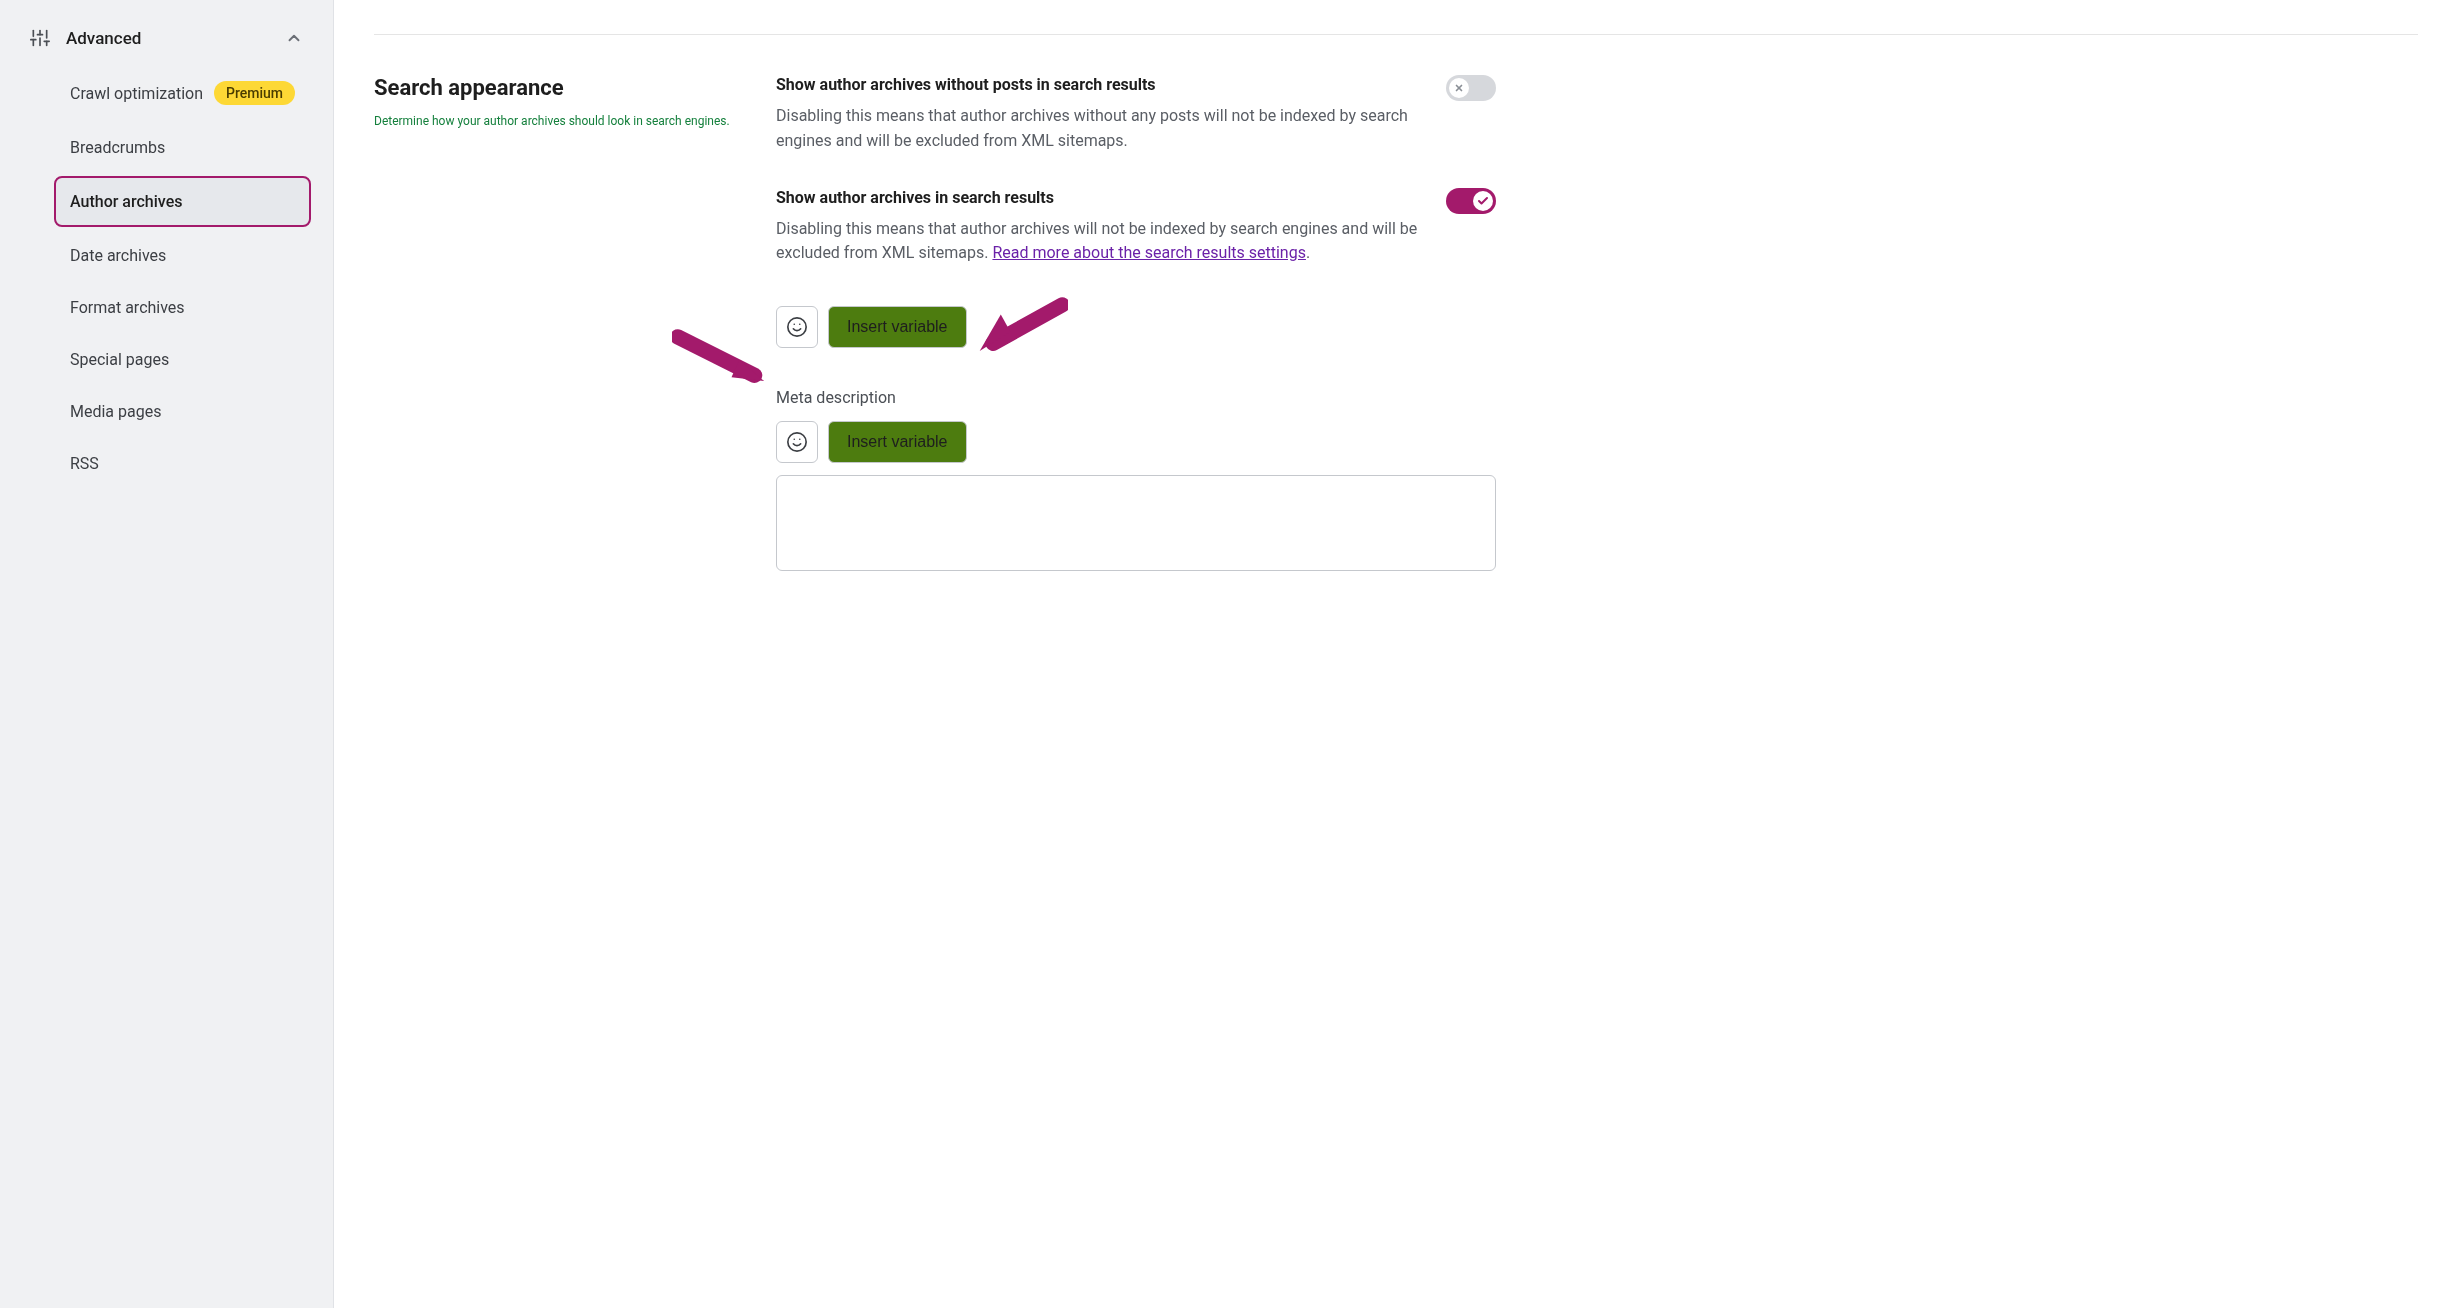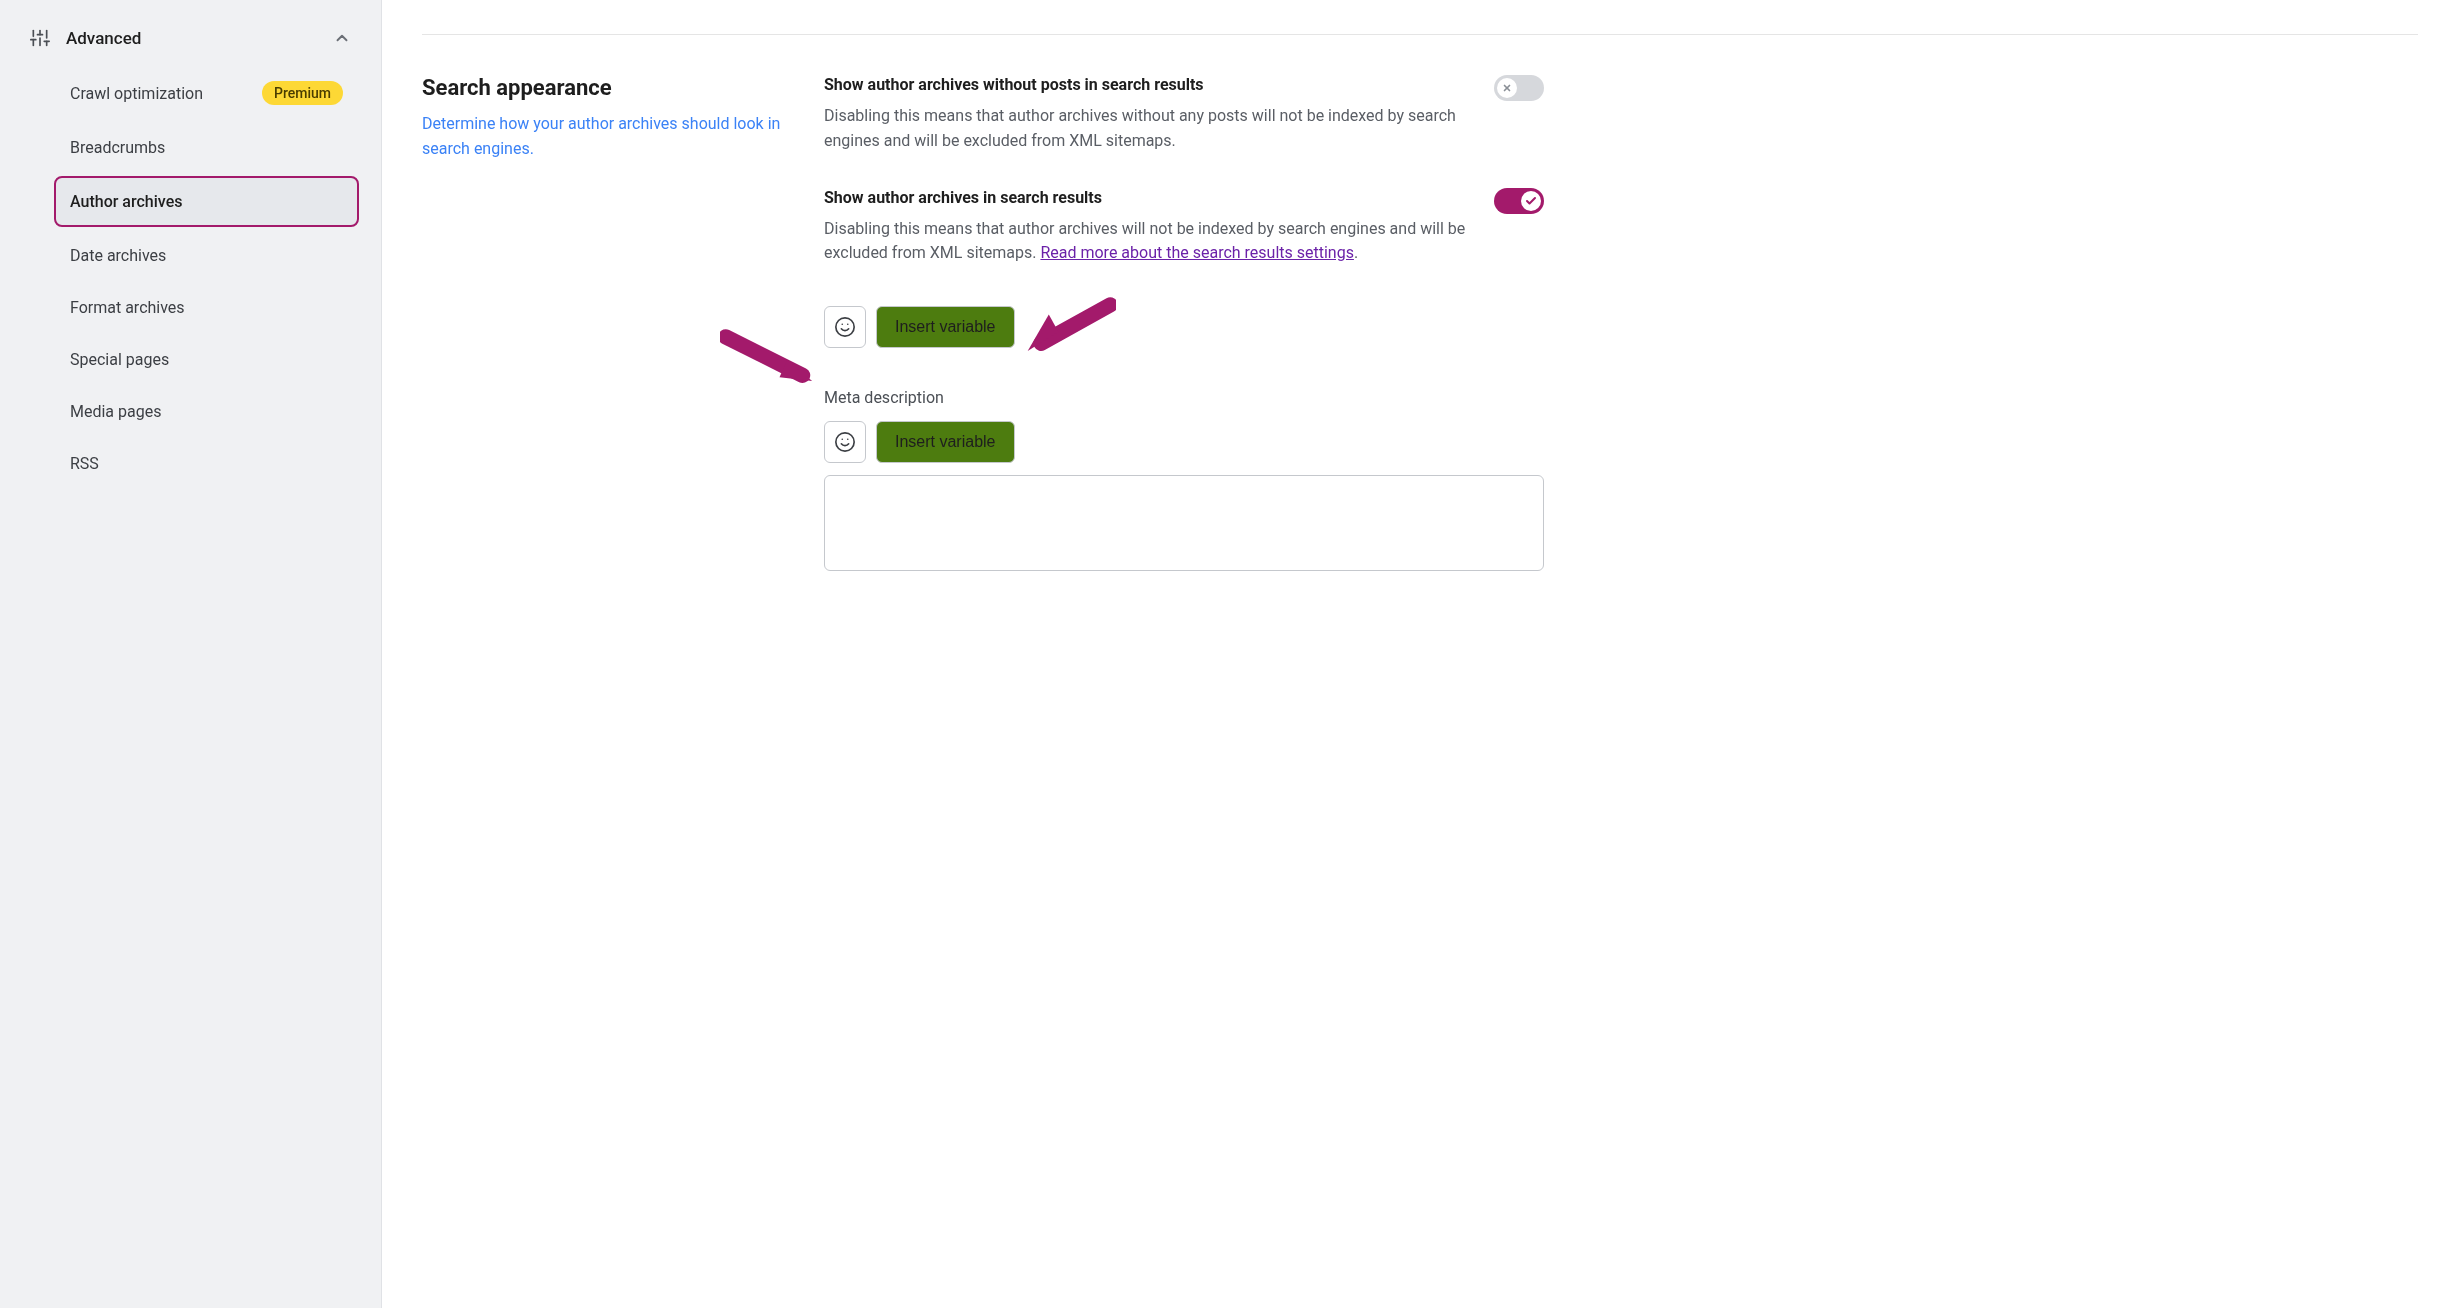--- a/index.html
+++ b/index.html
@@ -4,21 +4,21 @@
 <style>
   * { box-sizing: border-box; margin: 0; padding: 0; }
   body {
     font-family: -apple-system, BlinkMacSystemFont, "Segoe UI", Roboto, Helvetica, Arial, sans-serif;
     background: #fff;
     color: #1e1e1e;
     font-size: 16px;
   }
   .app { display: flex; min-height: 100vh; }
   .sidebar {
-    width: 382px;
+    width: 334px;
     background: #f0f1f3;
     border-right: 1px solid #e0e2e6;
     padding: 18px 22px 0 22px;
   }
   .sidebar-header {
     display: flex;
     align-items: center;
     gap: 16px;
     padding: 10px 8px 14px 8px;
     cursor: pointer;
@@ -57,21 +57,21 @@
     border-radius: 14px;
     white-space: nowrap;
   }
 
   .main { flex:1; padding: 0 40px; position: relative; }
   .divider { height: 1px; background: #e5e5e5; margin: 34px 0 40px 0; }
 
   .section { display: flex; gap: 40px; }
   .section-left { width: 362px; flex-shrink: 0; }
   .section-title { font-size: 22px; font-weight: 700; color: #1e1e1e; margin-bottom: 12px; }
-  .section-desc { font-size: 16px; color: #3b82f6; line-height: 1.55; }
+  .section-desc { font-size: 12px; color: #15803d; line-height: 1.55; }
 
   .section-right { flex: 1; max-width: 720px; }
   .setting-row { display: flex; gap: 24px; margin-bottom: 34px; }
   .setting-text { flex: 1; }
   .setting-title { font-size: 16px; font-weight: 700; color: #1e1e1e; margin-bottom: 10px; }
   .setting-desc { font-size: 16px; color: #5a5e65; line-height: 1.55; }
   .setting-desc a { color: #6b21a8; text-decoration: underline; }
 
   .toggle {
     width: 50px; height: 26px; border-radius: 14px; position: relative; flex-shrink:0; cursor: pointer;

